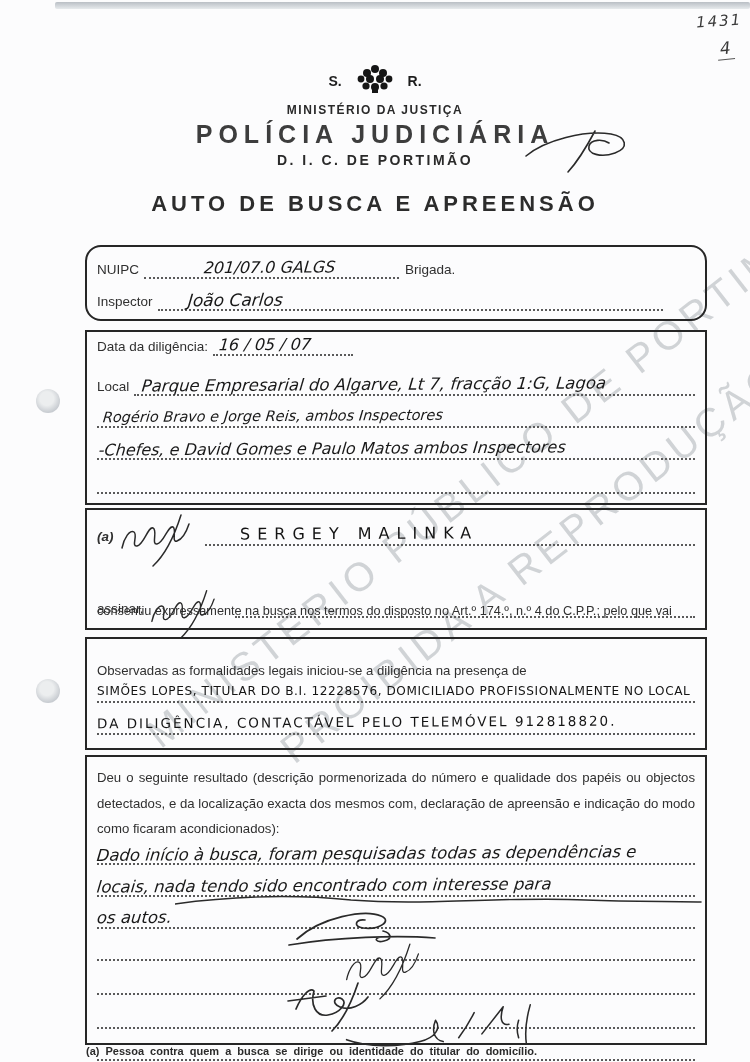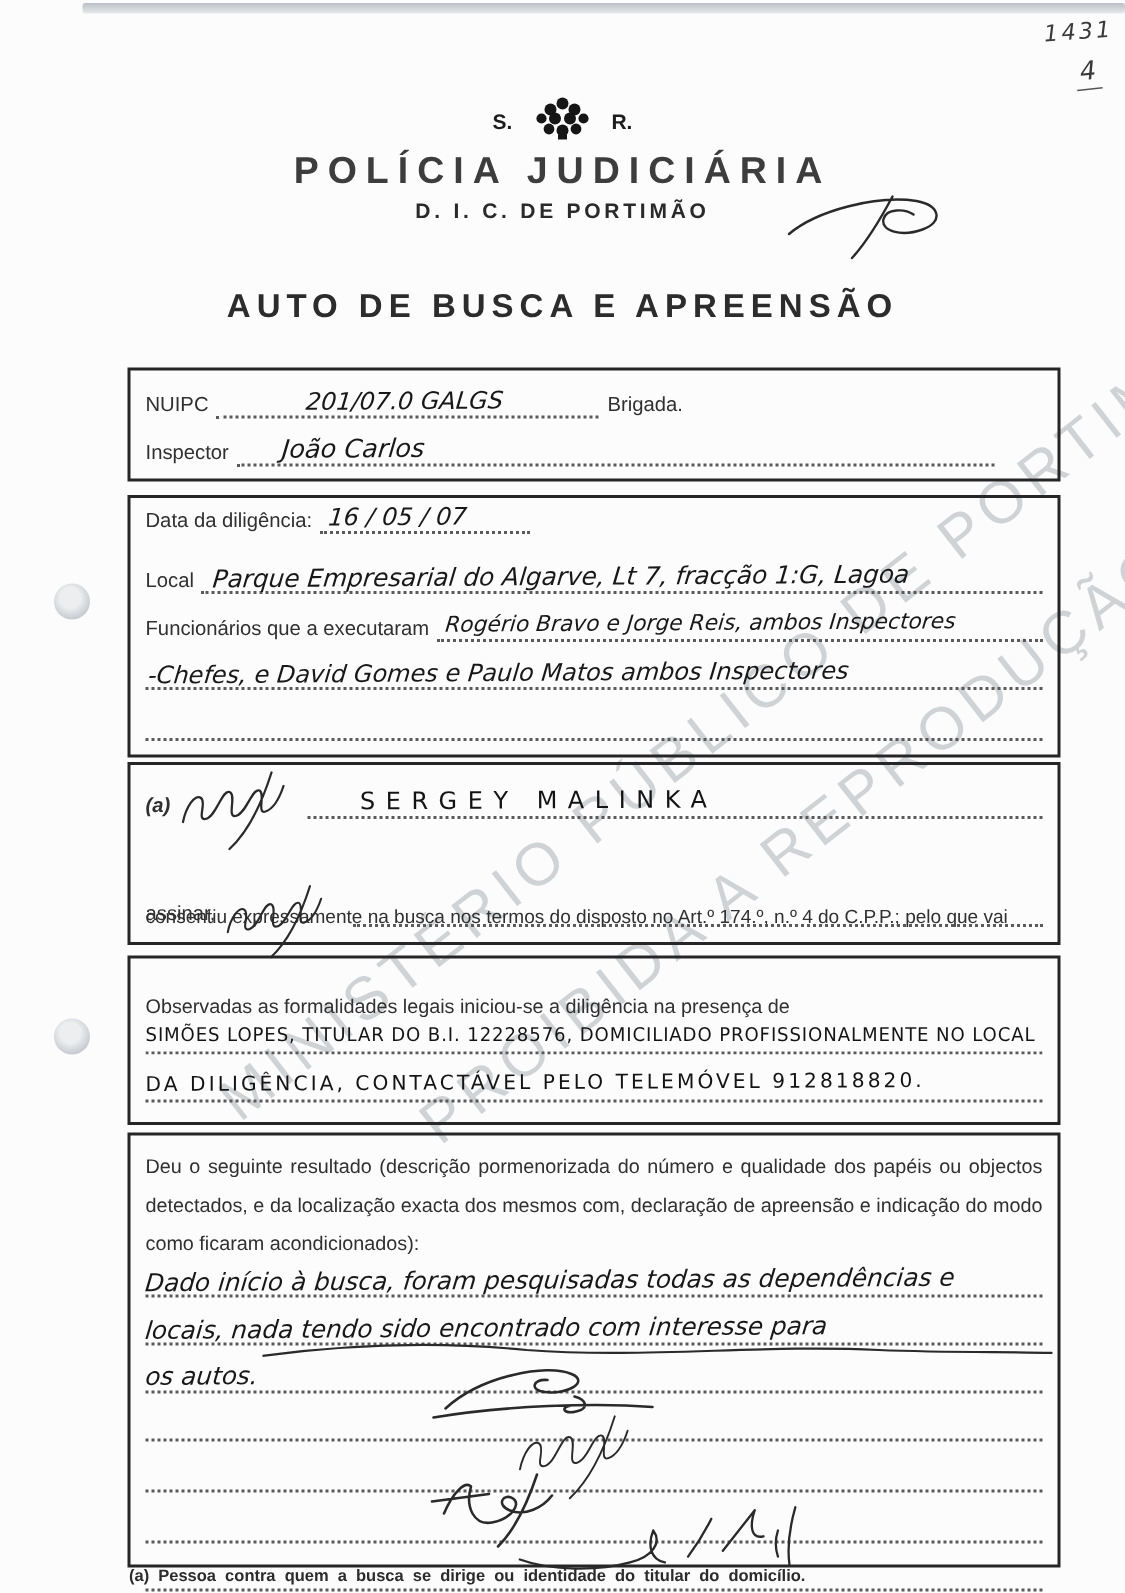--- a/index.html
+++ b/index.html
@@ -29,21 +29,21 @@
   .hdr{position:absolute;top:64px;left:0;width:100%;text-align:center;z-index:2;}
   .crest-row{display:flex;justify-content:center;align-items:center;gap:14px;font-weight:bold;font-size:14px;color:#1d1d1d;}
   .ministry{margin-top:6px;font-size:12px;font-weight:bold;letter-spacing:1.5px;color:#2a2a2a;}
   .org{margin-top:3px;font-size:25px;font-weight:bold;letter-spacing:6px;color:#3d3d3d;}
   .dept{margin-top:3px;font-size:14px;font-weight:bold;letter-spacing:2.5px;color:#2a2a2a;}
   .paraph{position:absolute;top:126px;left:523px;z-index:3;}
   .doc-title{position:absolute;top:191px;left:0;width:100%;text-align:center;
     font-size:22px;font-weight:bold;letter-spacing:4px;color:#2c2c2c;z-index:2;}
   
   .box{position:absolute;left:85px;width:618px;border:2px solid #262626;z-index:2;background:transparent;}
-  .b1{top:245px;height:72px;} .b2{top:330px;height:171px;}
+  .b1{top:245px;height:72px;border-radius:16px;} .b2{top:330px;height:171px;}
   .b3{top:508px;height:118px;} .b4{top:637px;height:109px;}
   .b5{top:755px;height:286px;}
   .row{position:absolute;left:10px;right:10px;display:flex;align-items:flex-end;}
   .lbl{font-size:13.5px;color:#303030;white-space:nowrap;padding:0 5px 2px 0;}
   .dot{position:relative;border-bottom:2px dotted #5a5a5a;height:22px;white-space:nowrap;}
   .fill{flex:1 1 auto;}
   
   .hw{display:inline-block;position:relative;bottom:-3px;font-family:"DejaVu Sans",sans-serif;
     font-style:italic;color:#181818;transform:skewX(-6deg) rotate(-.4deg);white-space:nowrap;}
   .hw-caps{display:inline-block;position:relative;bottom:-2px;font-family:"DejaVu Sans",sans-serif;
@@ -88,20 +88,21 @@
             <circle cx="33" cy="15" r="3.4"></circle>
               <circle cx="10" cy="22" r="3.6"></circle>
               <circle cx="19" cy="23" r="4"></circle>
             <circle cx="28" cy="22" r="3.6"></circle>
               <rect x="16" y="26" width="6" height="3"></rect>
           </g>
         </svg>
       </span>
       <span>R.</span>
     </div>
+    <div class="ministry">MINISTÉRIO DA JUSTIÇA</div>
     <div class="org">POLÍCIA JUDICIÁRIA</div>
     <div class="dept">D. I. C. DE PORTIMÃO</div>
   </div>
 
   <span class="paraph">
     <svg width="110" height="52" viewBox="0 0 110 52">
       <path d="M3 30 C 22 14, 62 4, 88 8 C 104 11, 106 22, 92 27 C 78 32, 64 28, 66 20 C 68 13, 80 13, 86 17 M 72 5 C 64 20, 56 34, 45 46" stroke-width="1.6"></path>
     </svg>
   </span>
 
@@ -130,21 +131,20 @@
         <span class="hw" style="font-size:16px;padding-left:6px;">16 / 05 / 07</span>
       </span>
     </div>
     <div class="row" style="top:40px;">
       <span class="lbl">Local</span>
       <span class="dot fill">
         <span class="hw" style="font-size:16.5px;padding-left:8px;">Parque Empresarial do Algarve, Lt 7, fracção 1:G, Lagoa</span>
       </span>
     </div>
     <div class="row" style="top:72px;">
-      <span class="lbl">Funcionários que a executaram</span>
       <span class="dot fill">
         <span class="hw" style="font-size:14.5px;padding-left:6px;">Rogério Bravo e Jorge Reis, ambos Inspectores</span>
       </span>
     </div>
     <div class="row" style="top:104px;">
       <span class="dot fill">
         <span class="hw" style="font-size:16px;padding-left:2px;">-Chefes, e David Gomes e Paulo Matos ambos Inspectores</span>
       </span>
     </div>
     <div class="row" style="top:138px;">

